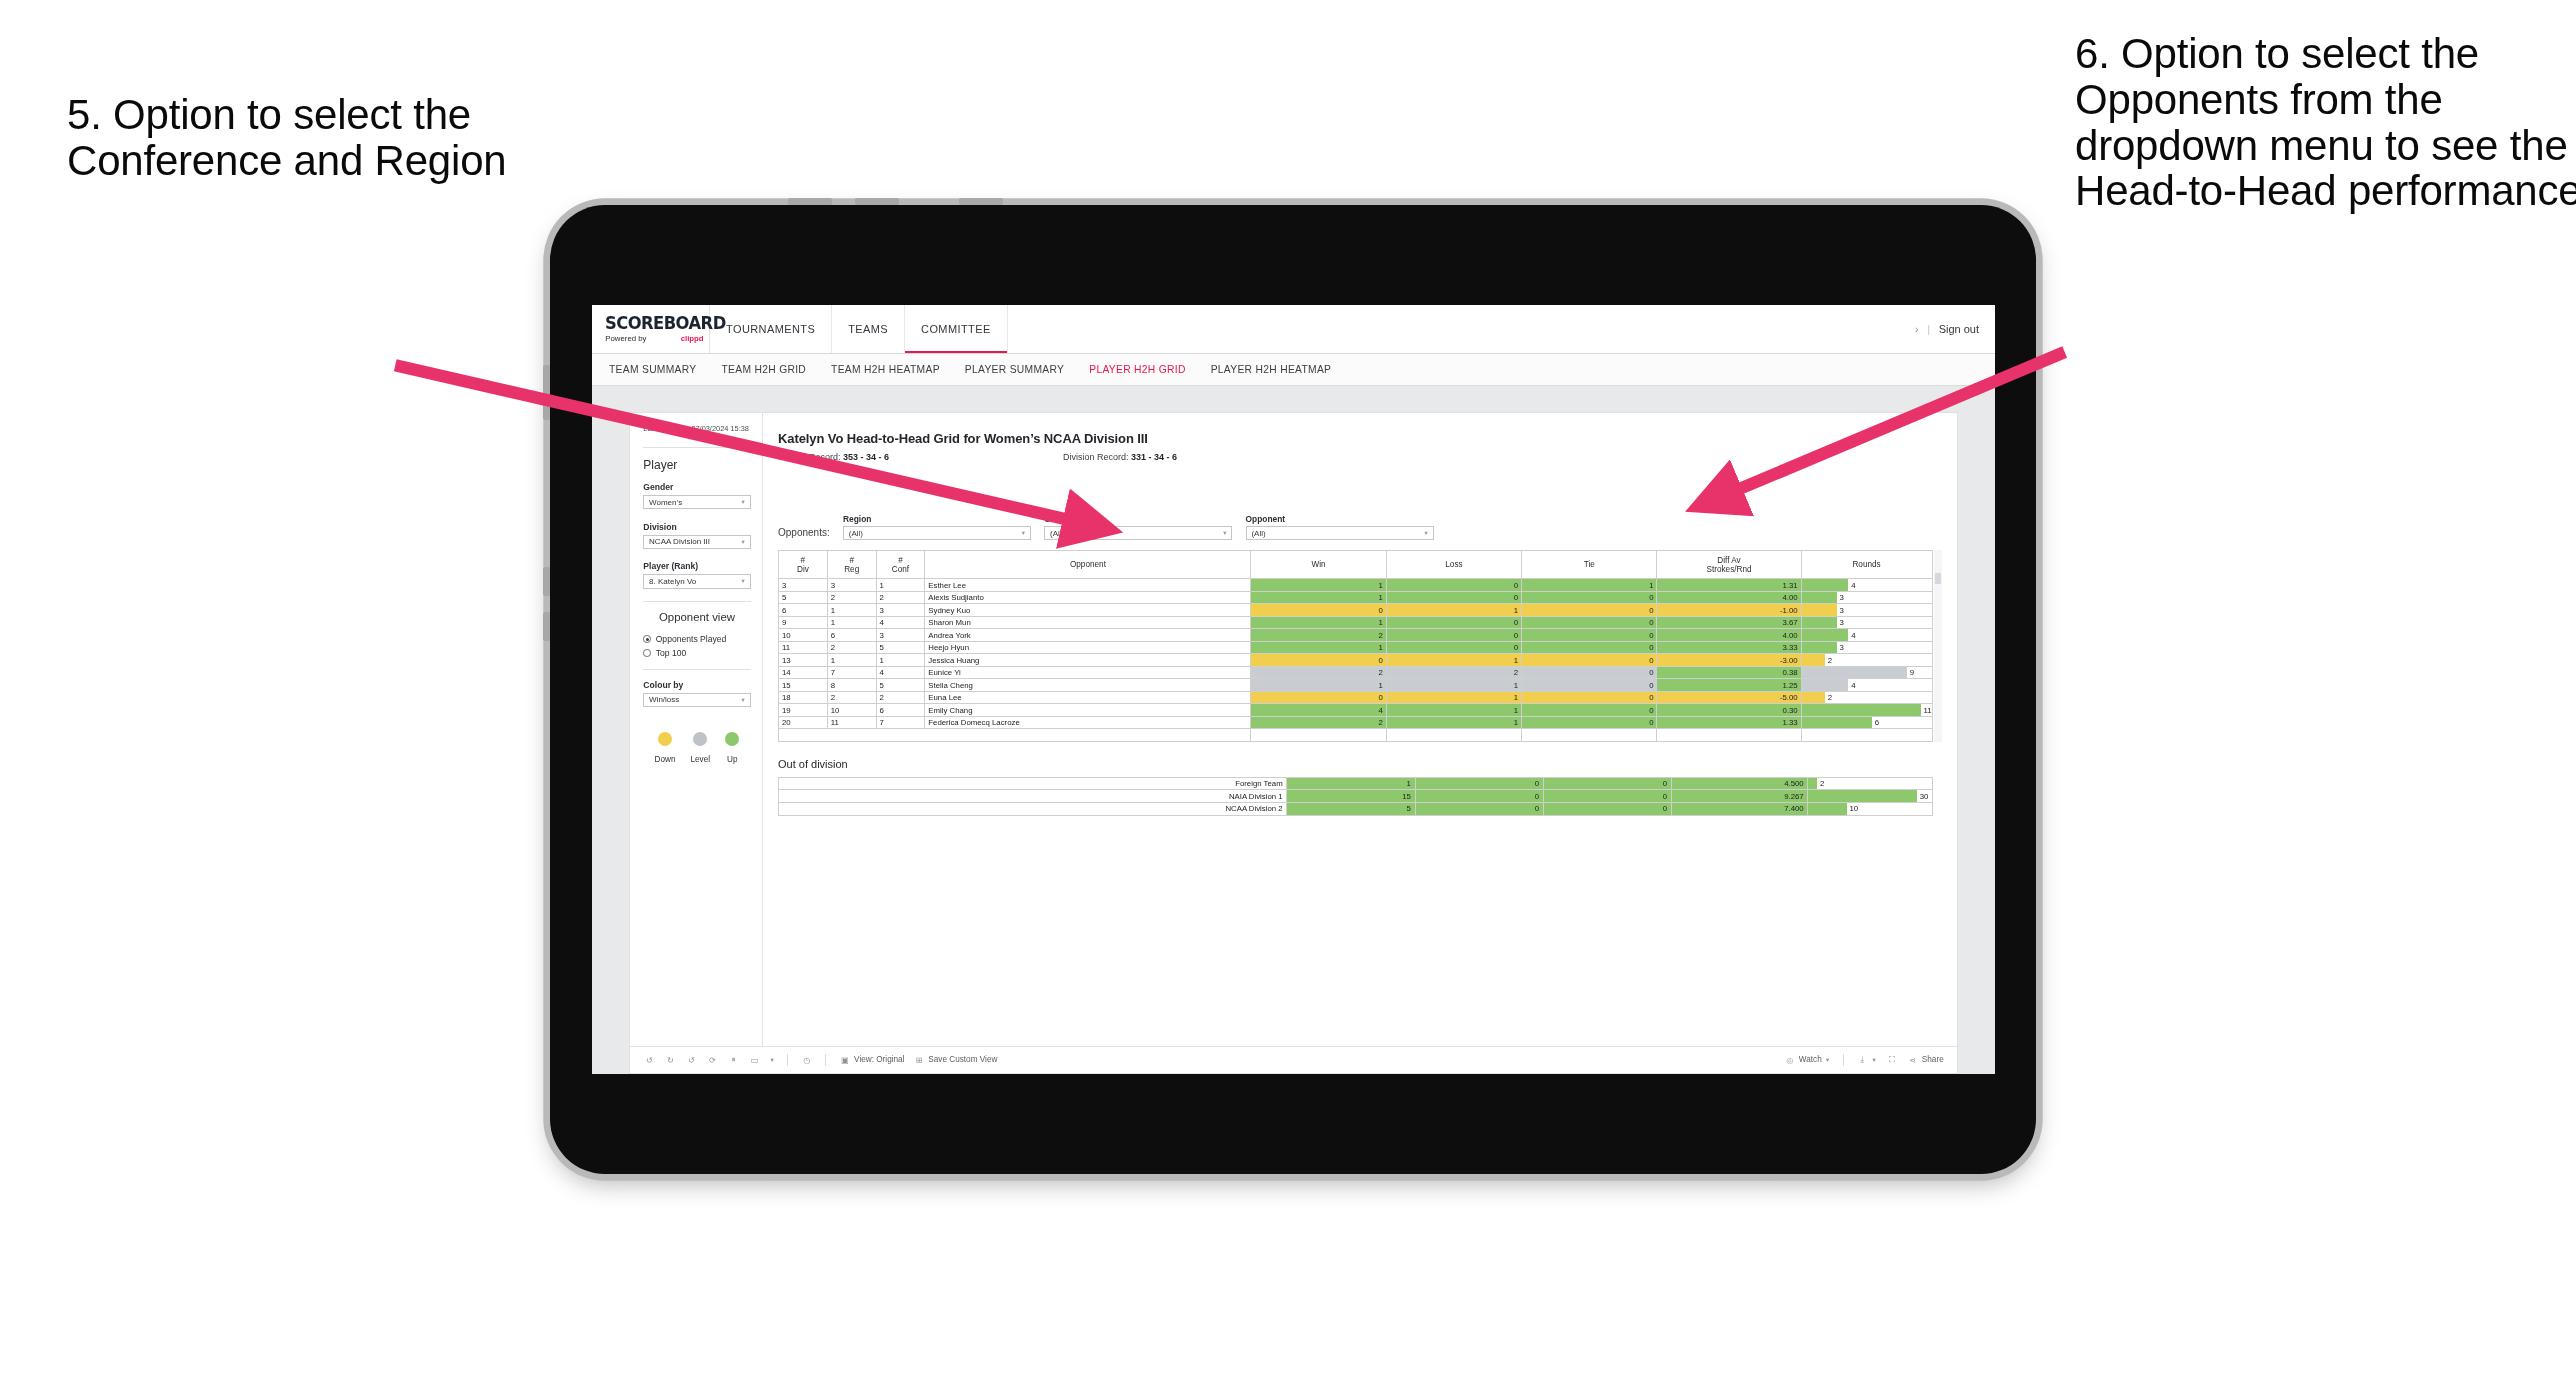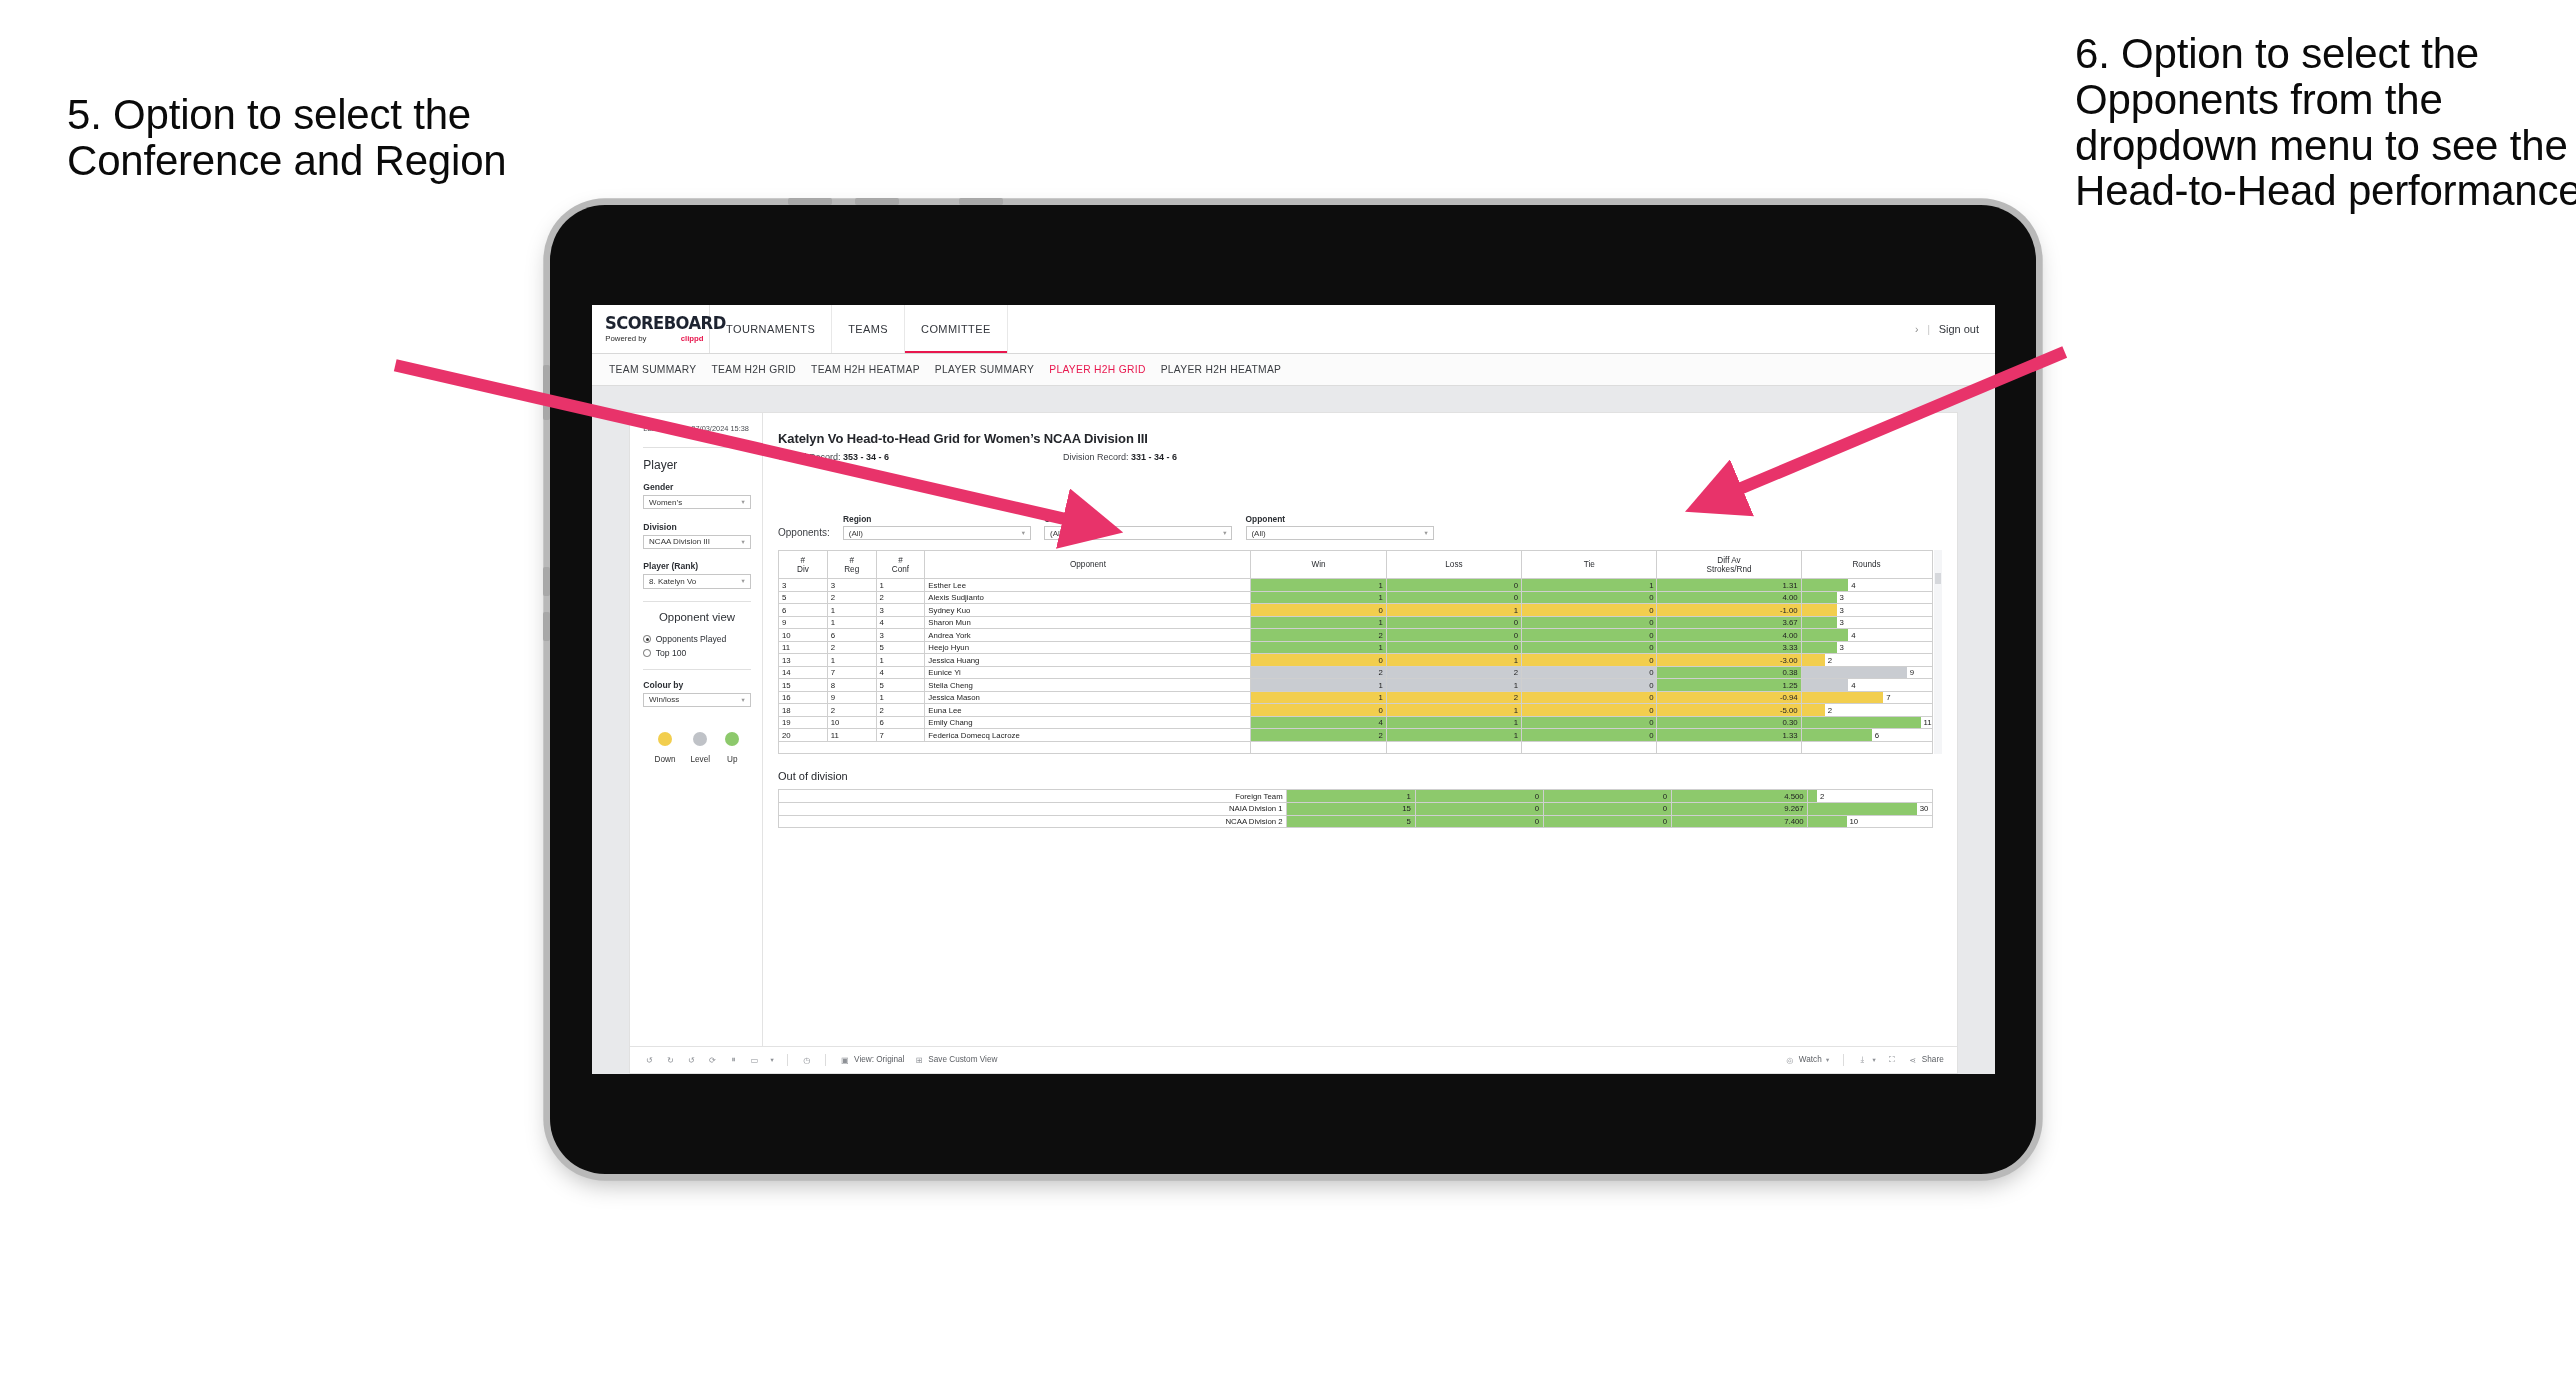--- a/index.html
+++ b/index.html
@@ -86,21 +86,21 @@
   .header-right {
     margin-left: auto; display: flex; align-items: center;
     gap: 8.6px; padding-right: 16px; font-size: 11px; color: #33363c;
   }
   .hr-chev { color: #8c8c8c; font-size: 10.5px; }
   .hr-div  { color: #c9c9c9; }
 
   
   .subnav {
     height: 32px; background: #fbfbfb;
-    display: flex; align-items: center; gap: 15px;
+    display: flex; align-items: center; gap: 25px;
     padding-left: 17px; border-bottom: 1px solid #dcdcdc;
   }
   .subnav-item {
     font-size: 10.3px; letter-spacing: 0.3px; color: #3a3d42; cursor: pointer; white-space: nowrap;
   }
   .subnav-item.active { color: #e8174e; }
 
   
   .workspace { padding: 27px 38px 0 38px; height: calc(100% - 82px); }
   .viz-card {
@@ -500,36 +500,20 @@
                         <td class="c-conf">5</td>
                         <td class="c-opp">Stella Cheng</td>
                         <td class="c-num" style="background:#C9CCD1">1</td>
                         <td class="c-num" style="background:#C9CCD1">1</td>
                         <td class="c-num" style="background:#C9CCD1">0</td>
                         <td class="c-diff" style="background:#8DC96C">1.25</td>
                         <td class="c-rounds">
                           <div class="rounds-inner">
                             <span class="rounds-bar" style="width:36%;background:#C9CCD1"></span>
                             <span class="rounds-val">4</span>
-                          </div>
-                        </td>
-                      </tr>
-                      <tr>
-                        <td class="c-div">16</td>
-                        <td class="c-reg">9</td>
-                        <td class="c-conf">1</td>
-                        <td class="c-opp">Jessica Mason</td>
-                        <td class="c-num" style="background:#F2CE4E">1</td>
-                        <td class="c-num" style="background:#F2CE4E">2</td>
-                        <td class="c-num" style="background:#F2CE4E">0</td>
-                        <td class="c-diff" style="background:#F2CE4E">-0.94</td>
-                        <td class="c-rounds">
-                          <div class="rounds-inner">
-                            <span class="rounds-bar" style="width:63%;background:#F2CE4E"></span>
-                            <span class="rounds-val">7</span>
                           </div>
                         </td>
                       </tr>
                       <tr>
                         <td class="c-div">18</td>
                         <td class="c-reg">2</td>
                         <td class="c-conf">2</td>
                         <td class="c-opp">Euna Lee</td>
                         <td class="c-num" style="background:#F2CE4E">0</td>
                         <td class="c-num" style="background:#F2CE4E">1</td>

